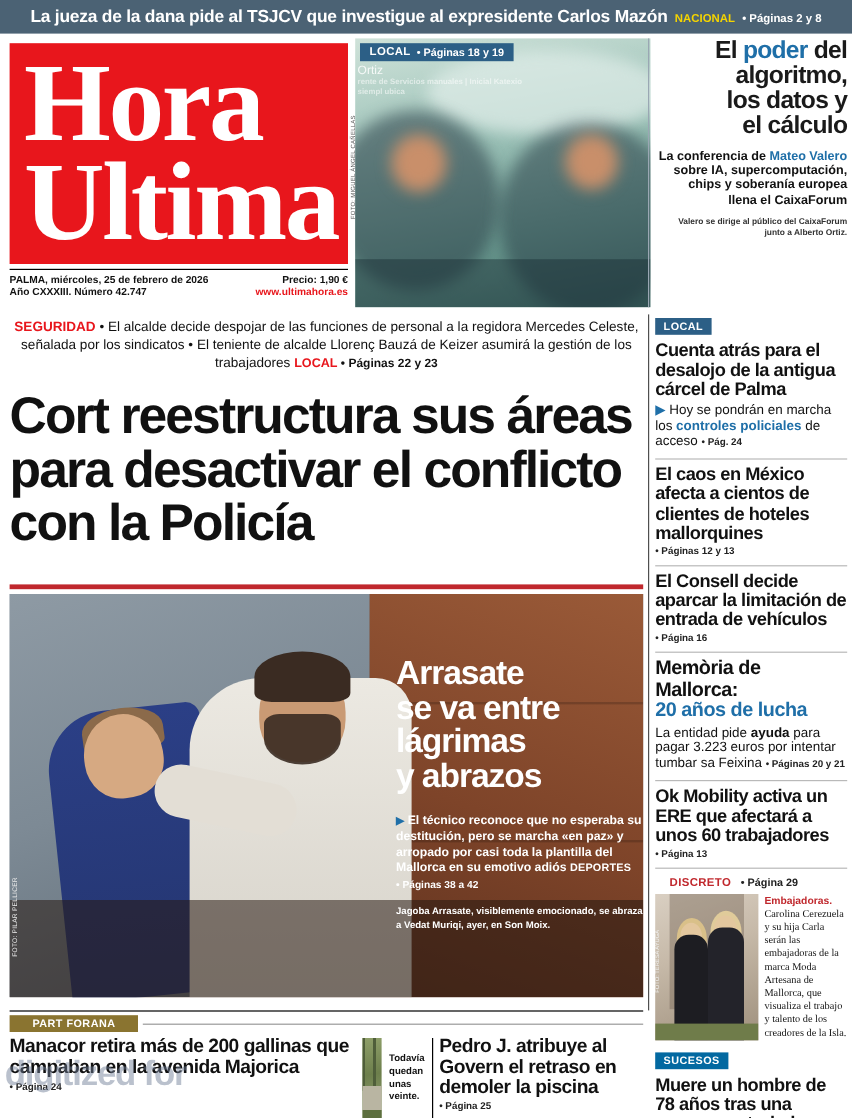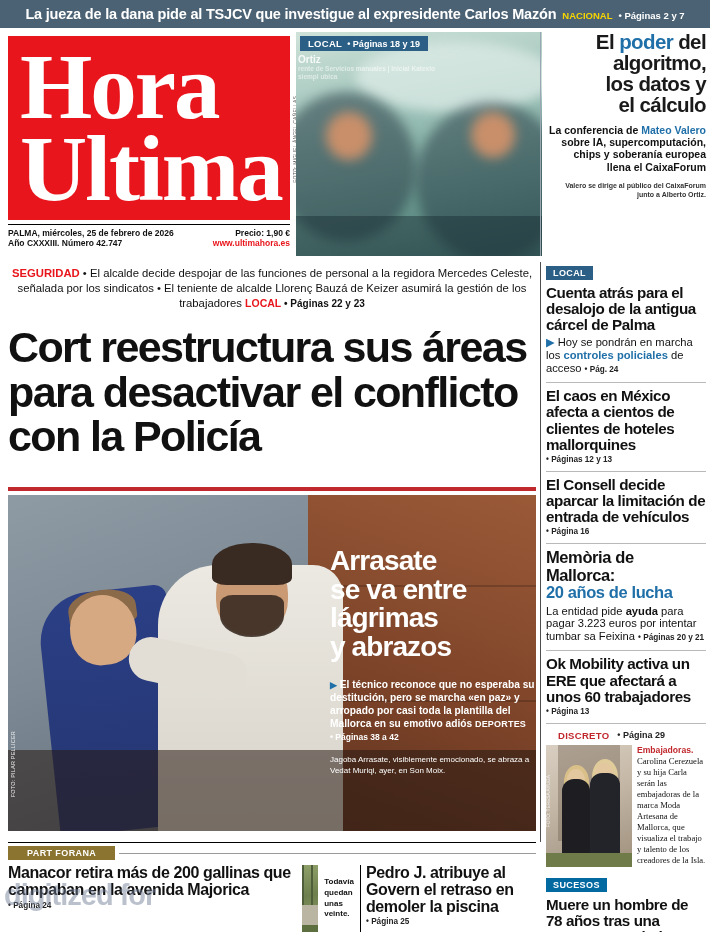--- a/index.html
+++ b/index.html
@@ -68,21 +68,21 @@
 
   .toppic-flag {
     position: absolute; left: 4px; top: 4px; height: 15px;
     background: #2c5f86; color:#fff; display:flex; align-items:center; gap:5px;
     padding: 0 8px;
   }
   .toppic-flag .k { font-size: 9.5px; font-weight: bold; letter-spacing:.3px; }
   .toppic-flag .p { font-size: 9px; font-weight: bold; }
 
   .toppic-overlay { position:absolute; left:2px; top:22px; width:150px; }
-  .toppic-ov-name { font-size: 10px; font-weight:bold; color:#fff; opacity:.85; }
+  .toppic-ov-name { font-size: 10px; font-weight:normal; color:#fff; opacity:.85; }
   .toppic-ov-sub { font-size: 6.5px; font-weight:bold; color:#fff; opacity:.55; line-height:1.25; }
 
   
   .topright {
     position: absolute; left: 548px; top: 32px; width: 158px; height: 224px;
     text-align: right;
   }
   .tr-head {
     font-size: 20.5px; line-height: 1.02; font-weight: bold; color:#1a1a1a;
     letter-spacing: -0.6px;
@@ -152,21 +152,21 @@
   .mp-overlay { position:absolute; left:322px; top:52px; width:208px; }
   .mp-ov-head {
     font-size: 28px; line-height: 1.02; font-weight:bold; color:#fff; letter-spacing:-0.9px;
   }
   .mp-ov-body {
     margin-top: 18px; font-size: 10.2px; line-height:1.26; color:#fff; font-weight:600;
   }
   .mp-ov-body .tri { font-size: 9px; }
   .mp-ov-body .dep { font-weight:bold; font-size:9px; letter-spacing:.2px; }
   .mp-ov-pages { font-size: 8.5px; font-weight:bold; color:#fff; margin-top:1px; }
-  .mp-ov-cap { margin-top: 13px; font-size: 8px; line-height:1.35; color:#fff; font-weight:normal; }
+  .mp-ov-cap { margin-top: 13px; font-size: 8px; line-height:1.35; color:#fff; font-weight:bold; }
 
   
   .vline-b { position:absolute; left:540px; top:262px; width:1px; height:580px; background:#4f4f4f; }
   .rightcol { position:absolute; left:546px; top:262px; width:160px; }
 
   .flag { display:inline-block; background:#2c5f86; color:#fff; font-size:9px; font-weight:bold;
           padding:2px 7px 2px 7px; letter-spacing:.4px; }
   .flagline { display:flex; align-items:center; gap:8px;padding-left:12px; }
   .flag-redlabel { color:#c0282d; font-size:9.5px; font-weight:bold; letter-spacing:.3px; }
   .flag-redpage { color:#222; font-size:9px; font-weight:bold; }
@@ -242,21 +242,21 @@
 </style>
 </head>
 <body>
 
 <div class="page">
 
   <div class="topstrip">
     <div class="topstrip-inner">
       <span class="topstrip-text">La jueza de la dana pide al TSJCV que investigue al expresidente Carlos Mazón</span>
       <span class="topstrip-kicker">NACIONAL</span>
-      <span class="topstrip-pages">• Páginas 2 y 7</span>
+      <span class="topstrip-pages">• Páginas 2 y 8</span>
     </div>
   </div>
 
   <div class="masthead">
     <div class="masthead-word l2">Hora</div>
     <div class="masthead-word">Ultima</div>
   </div>
   <div class="vcredit-mast">FOTO: MIGUEL ÁNGEL CAÑELLAS</div>
 
   <div class="mast-rule"></div>

